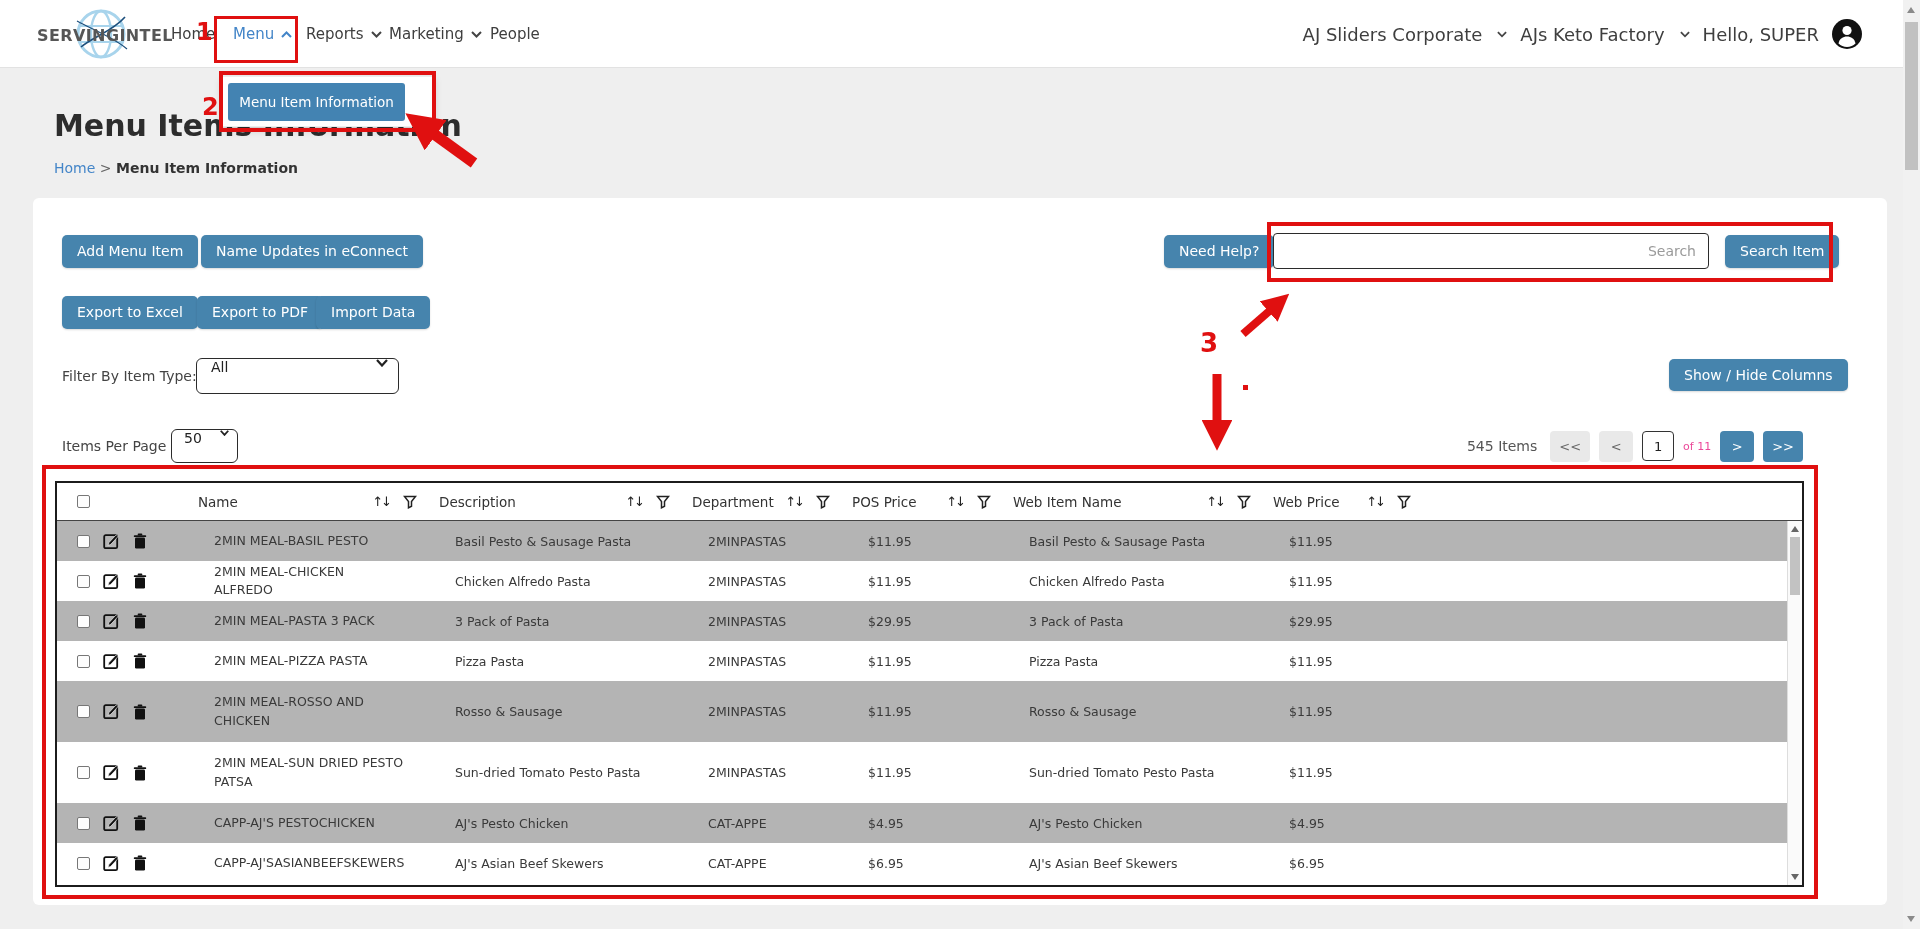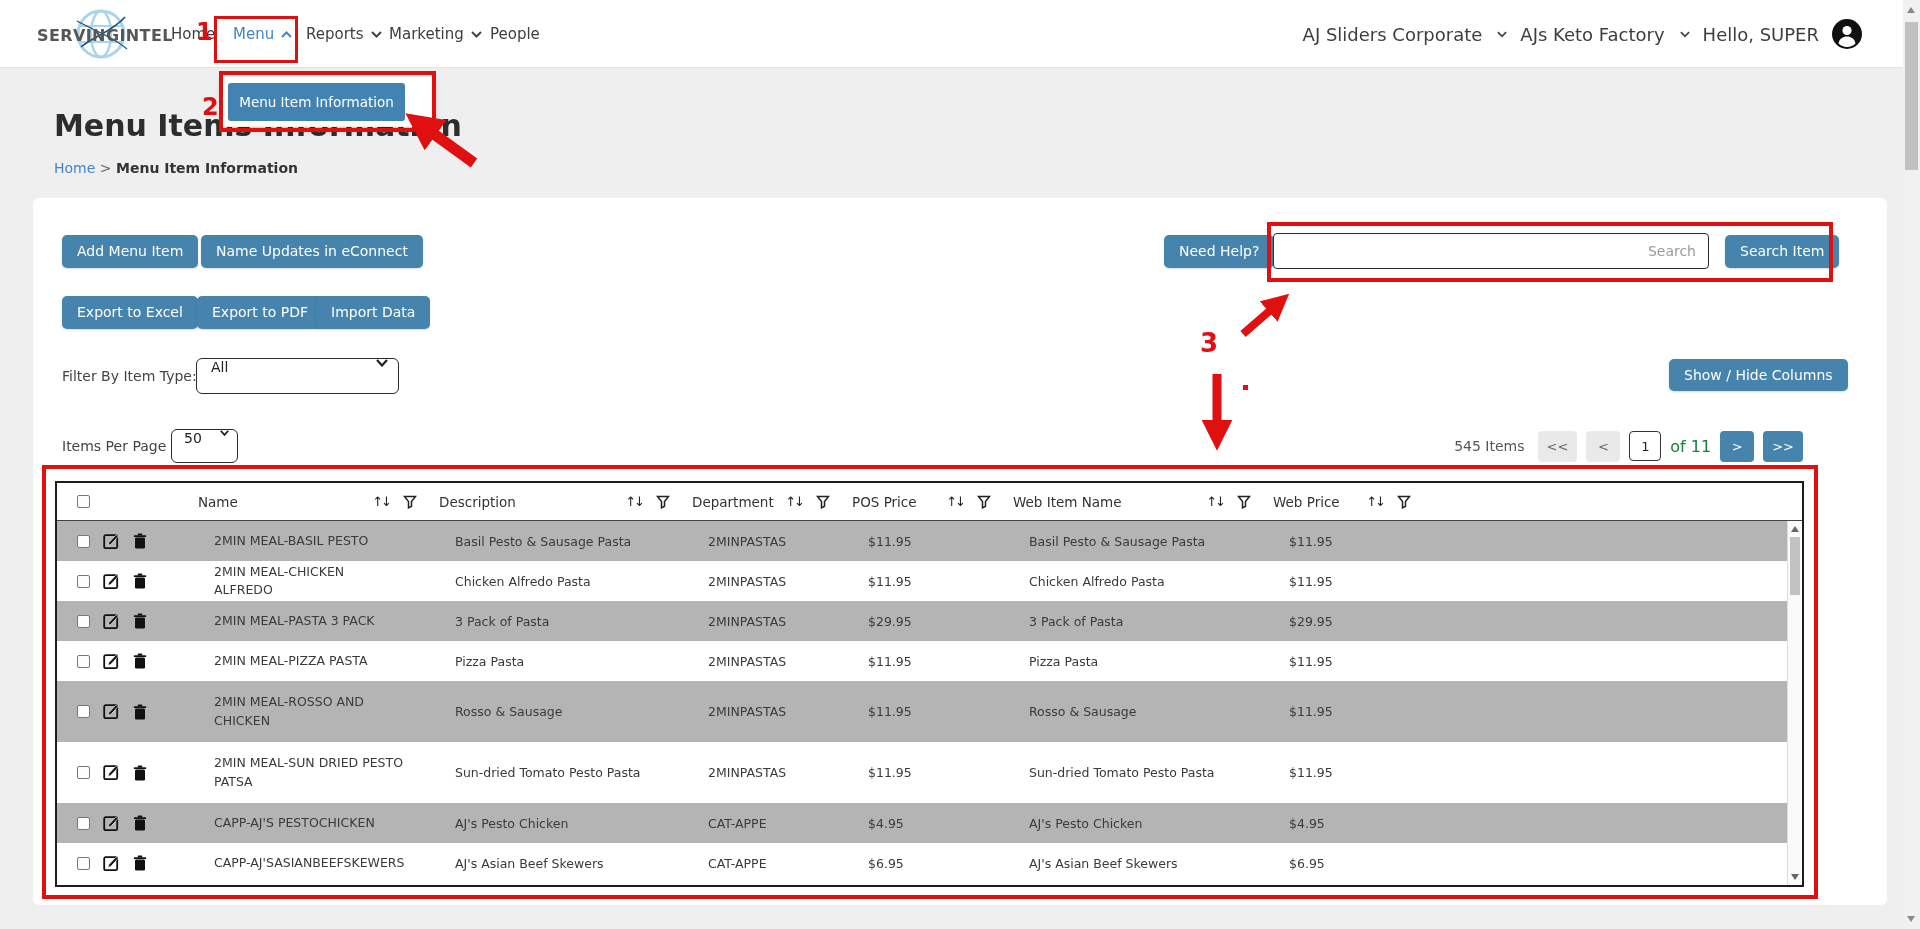--- a/index.html
+++ b/index.html
@@ -42,21 +42,21 @@
   .select .sel-val{padding-left:14px;}
   .select .sel-chev{margin-left:auto;margin-right:10px;}
 
   
   .pag{position:absolute;right:84px;top:231px;height:34px;display:flex;align-items:center;gap:9px;}
   .pag .pag-count{font-size:14px;color:#555;margin-right:4px;}
   .pbtn{height:31px;min-width:34px;padding:0 9px;border-radius:4px;font-size:13px;display:flex;align-items:center;justify-content:center;cursor:pointer;}
   .pbtn.gray{background:#e9e9e9;color:#666;}
   .pbtn.blue{background:var(--accent);color:#fff;}
   .page-input{width:32px;height:30px;border:1.5px solid #333;border-radius:4px;text-align:center;font-size:13px;color:#222;}
-  .pag .pag-of{font-size:16px;color:#15803d;}
+  .pag .pag-of{font-size:11px;color:#ec4899;}
 
   
   .tableWrap{position:absolute;left:22px;top:283px;width:1749px;height:406px;border:2px solid #1c1c1c;background:#fff;}
   .tgrid{display:grid;grid-template-columns:141px 241px 253px 160px 161px 260px 160px 1fr;align-items:center;}
   .thead{height:38px;border-bottom:1px solid #444;}
   .th{display:flex;align-items:center;font-size:13.5px;color:#333;padding-right:22px;}
   .th .hicons{margin-left:auto;display:flex;align-items:center;gap:13px;}
   .sort-glyph{font-size:13px;color:#222;letter-spacing:-2px;cursor:pointer;}
   .row{height:40px;}
   .row.tall{height:61px;}

